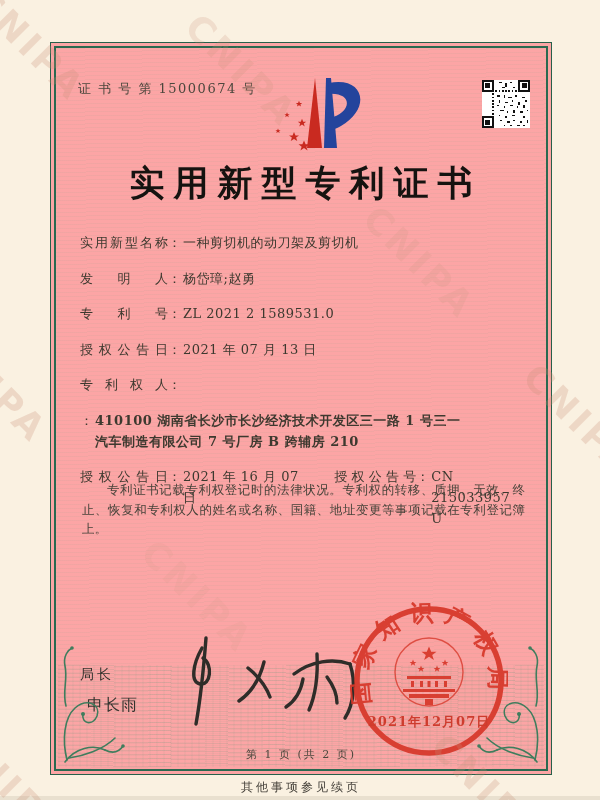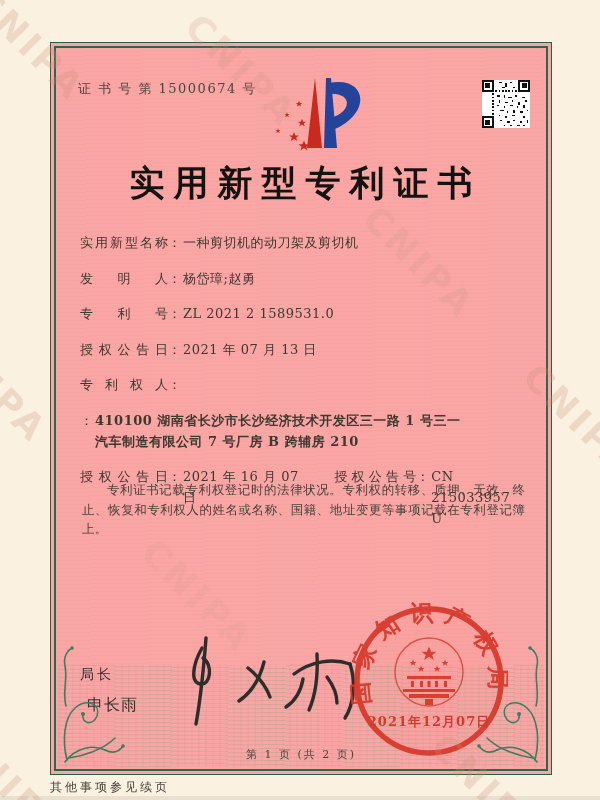--- a/index.html
+++ b/index.html
@@ -85,21 +85,21 @@
 
   .pagenum{
     position:absolute;left:0;right:0;bottom:7px;text-align:center;
     font-size:11px;color:#4c473d;letter-spacing:2px;
   }
   .fl{position:absolute;bottom:3px;width:74px;height:122px;z-index:1;}
   .fl-left{left:3px;}
   .fl-right{right:3px;transform:scaleX(-1);}
 
   .nextpage{
-    position:absolute;left:50px;right:48px;top:779px;text-align:left;
+    position:absolute;left:50px;right:48px;top:779px;text-align:center;
     font-size:12px;color:#45413a;letter-spacing:3px;z-index:2;
   }
   .page-edge{
     position:absolute;left:0;right:0;top:796px;height:4px;
     background:#e9e0cf;z-index:1;
   }
 </style>
 </head>
 <body>
 

